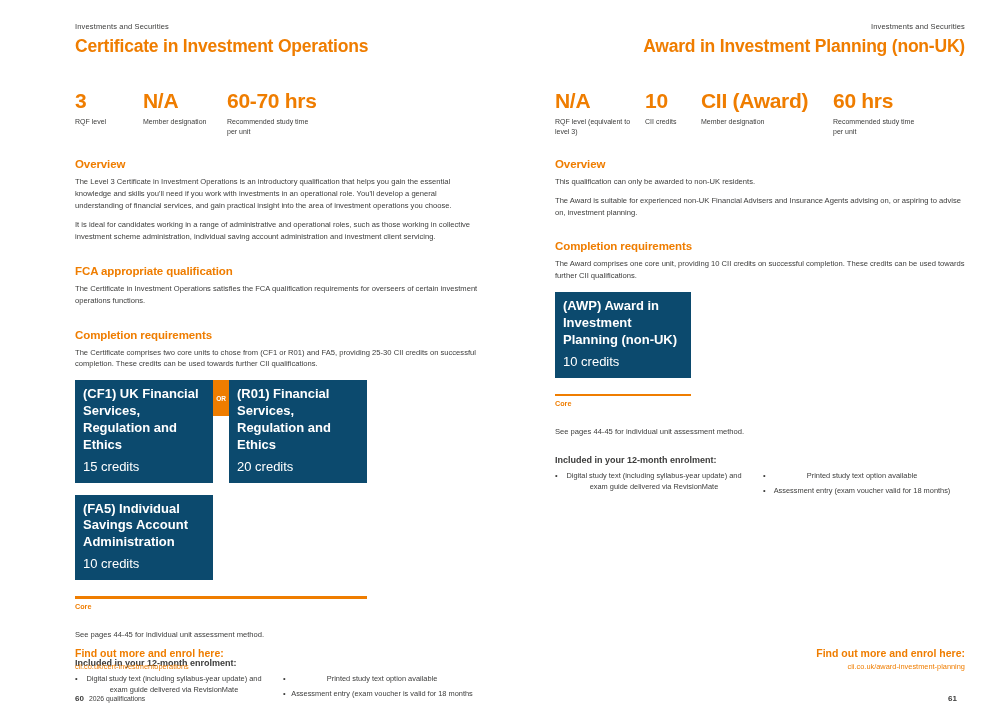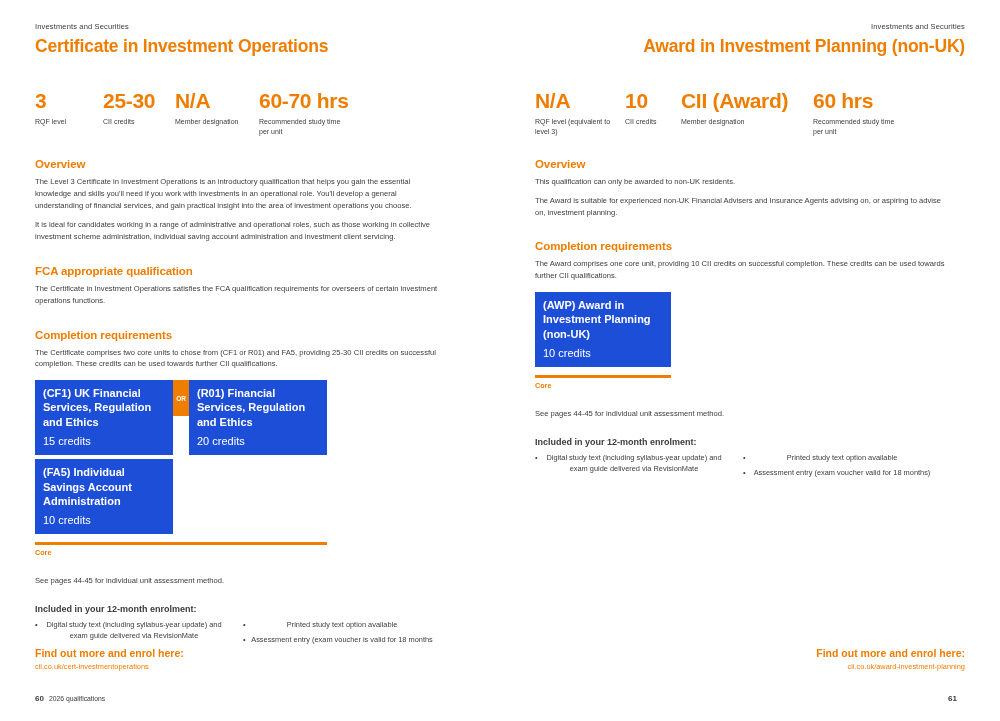--- a/index.html
+++ b/index.html
@@ -7,20 +7,21 @@
     margin: 0; padding: 0;
     width: 1000px; height: 721px;
     background: #ffffff;
     font-family: "Liberation Sans", sans-serif;
     color: #3c3c3b;
   }
   .spread {
     position: relative;
     width: 1000px; height: 721px;
     display: flex;
+    padding-left: 40px;
   }
   .page {
     position: relative;
     width: 500px; height: 721px;
     padding: 22px 35px 0 35px;
   }
   .page.right { text-align: left; }
 
   
   .eyebrow {
@@ -83,26 +84,26 @@
     margin: 0 0 8px 0;
     color: #3c3c3b;
     max-width: 410px;
   }
   p.body.tight { margin-bottom: 7px; }
 
   
   .units { position: relative; margin-top: 10px; }
   .units-row { display: flex; align-items: flex-start; }
   .ubox {
-    background: #1d4ed8;
+    background: #0c4a6e;
     color: #ffffff;
     padding: 6px 8px 7px 8px;
-    font-size: 11px;
+    font-size: 13px;
     line-height: 1.3;
-    margin-bottom: 4px;
+    margin-bottom: 12px;
   }
   .ubox .nm { font-weight: bold; }
   .ubox .cr { margin-top: 5px; }
   .w-left { width: 138px; }
   .w-right { width: 138px; }
   .w-single { width: 136px; }
   .or-wrap {
     width: 16px;
     display: flex;
     align-items: center;
@@ -204,24 +205,20 @@
   <div class="page left">
 
     <div class="eyebrow">Investments and Securities</div>
     <h1 class="title">Certificate in Investment Operations</h1>
 
     <div class="stats l">
       <div class="stat s1">
         <div class="big">3</div>
         <div class="sub">RQF level</div>
       </div>
-      <div class="stat s2">
-        <div class="big">25-30</div>
-        <div class="sub">CII credits</div>
-      </div>
       <div class="stat s3">
         <div class="big">N/A</div>
         <div class="sub">Member designation</div>
       </div>
       <div class="stat s4">
         <div class="big">60-70 hrs</div>
         <div class="sub">Recommended study time per unit</div>
       </div>
     </div>
 

